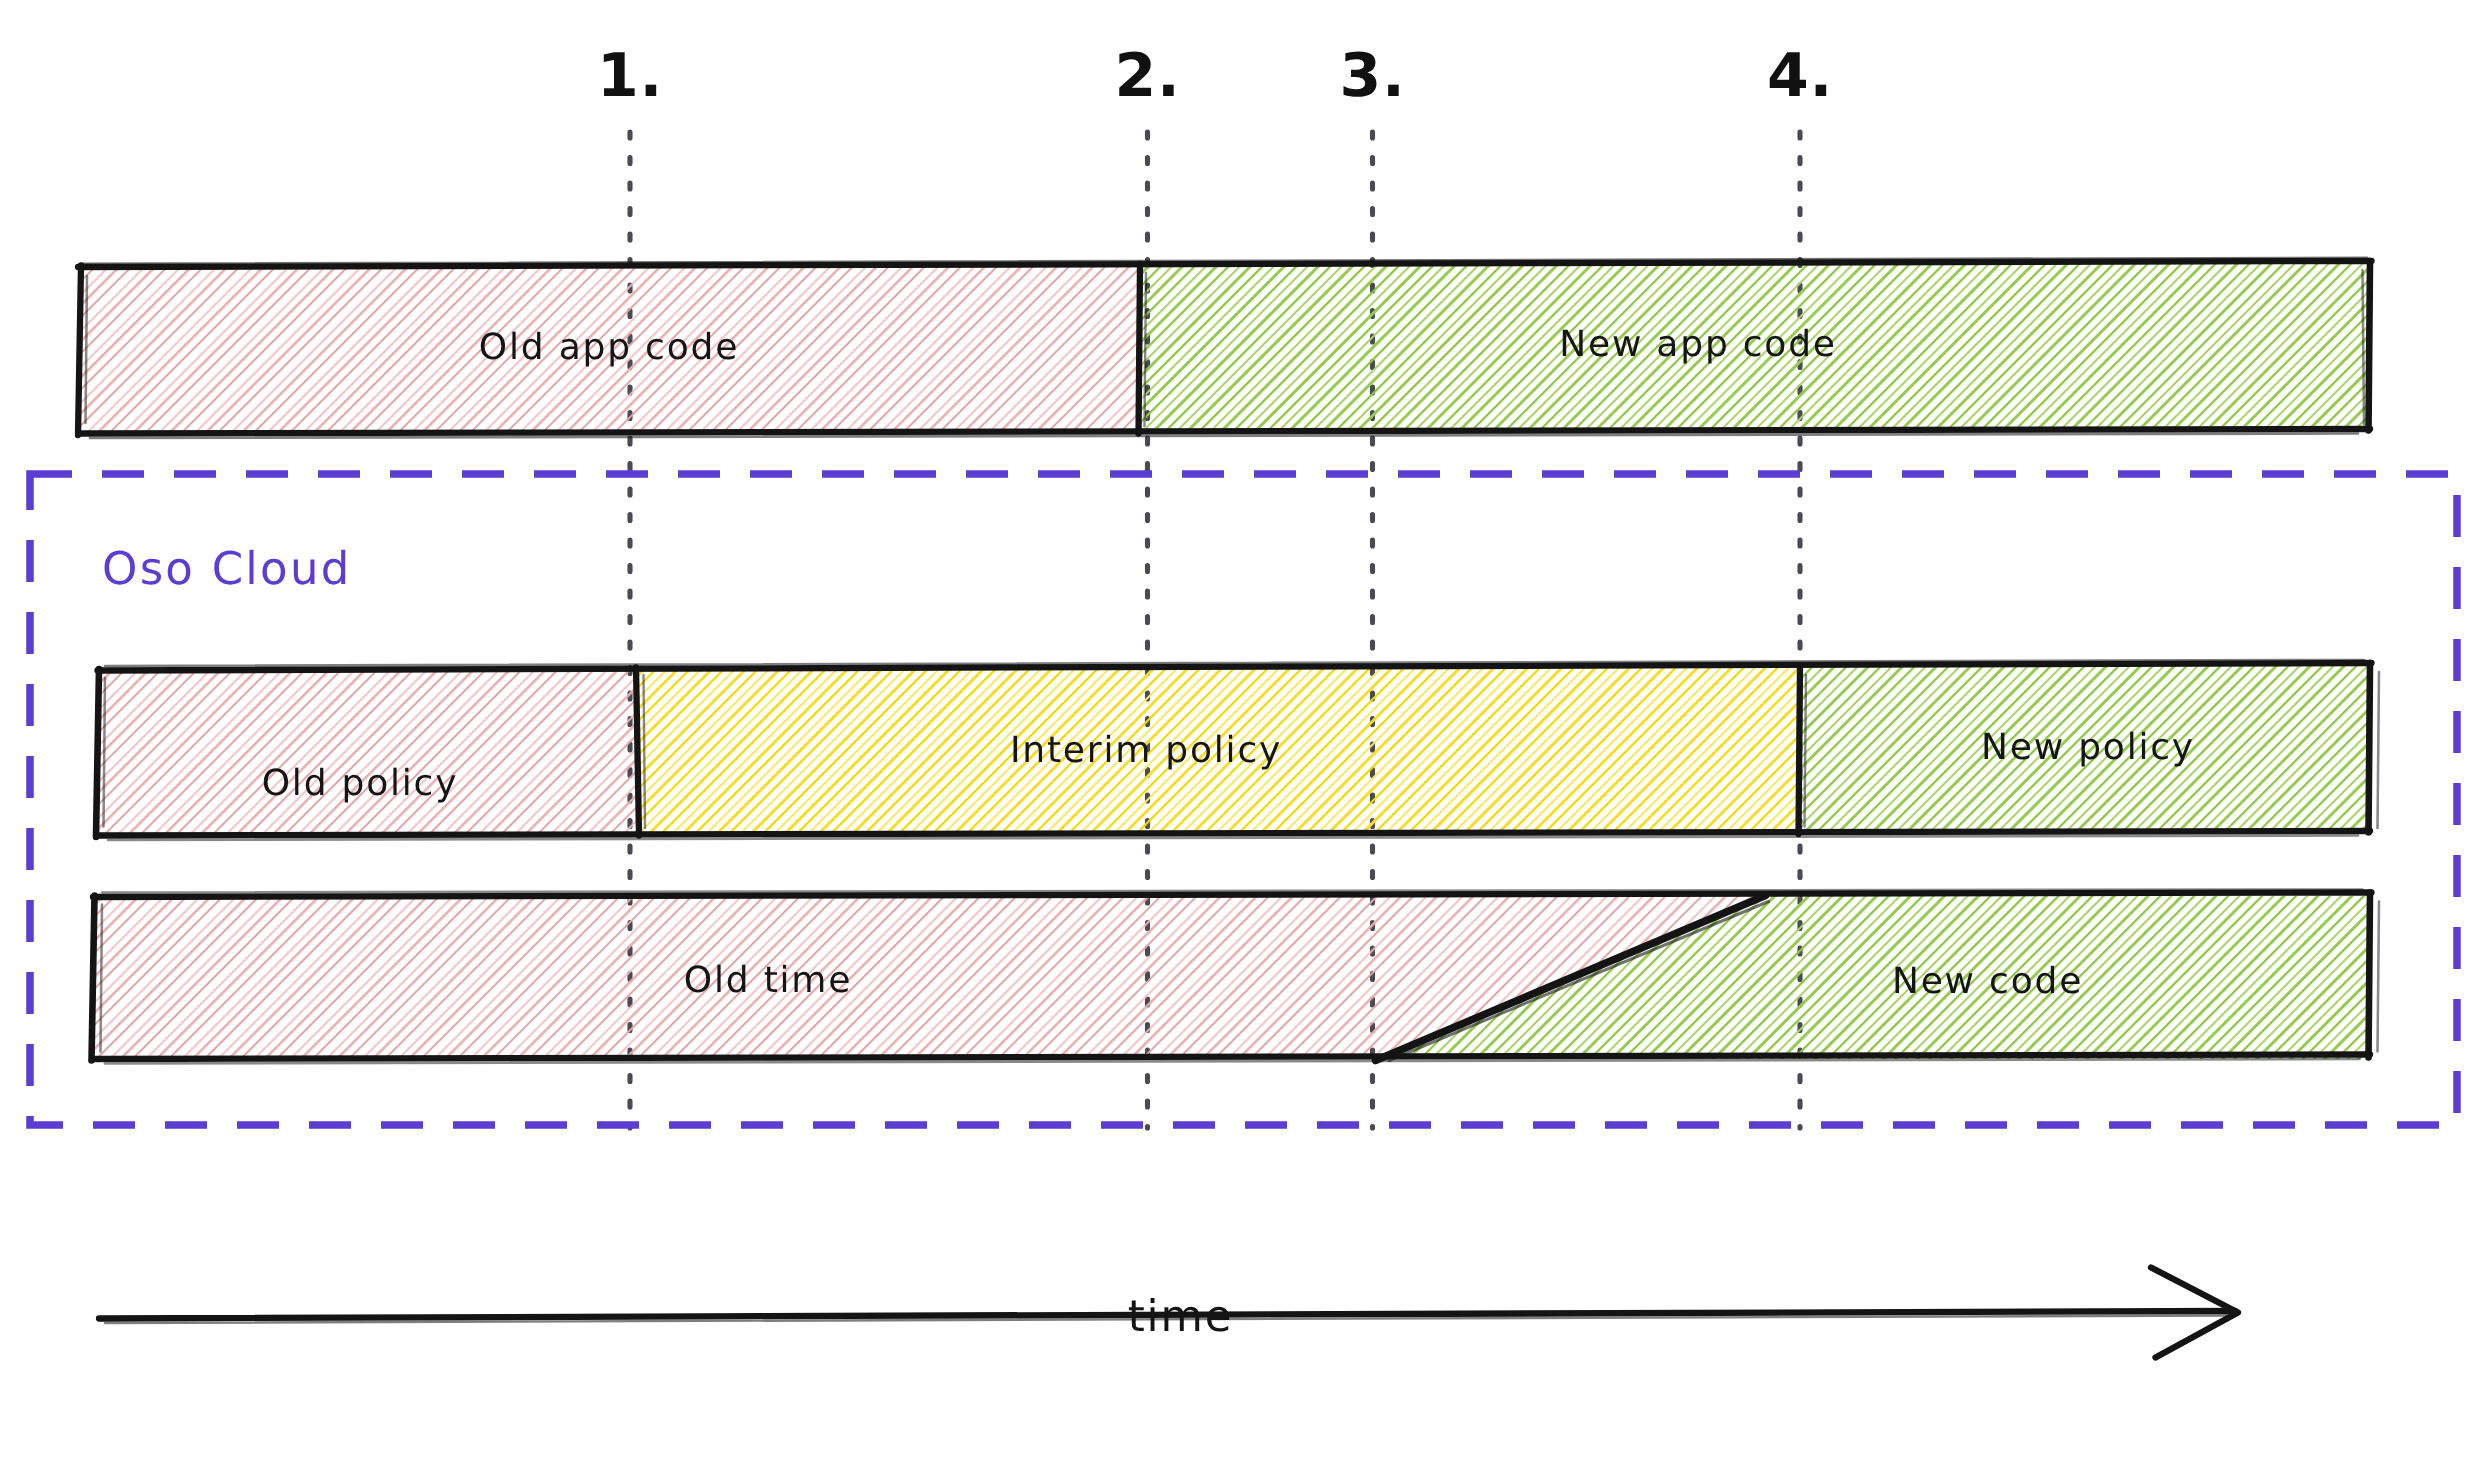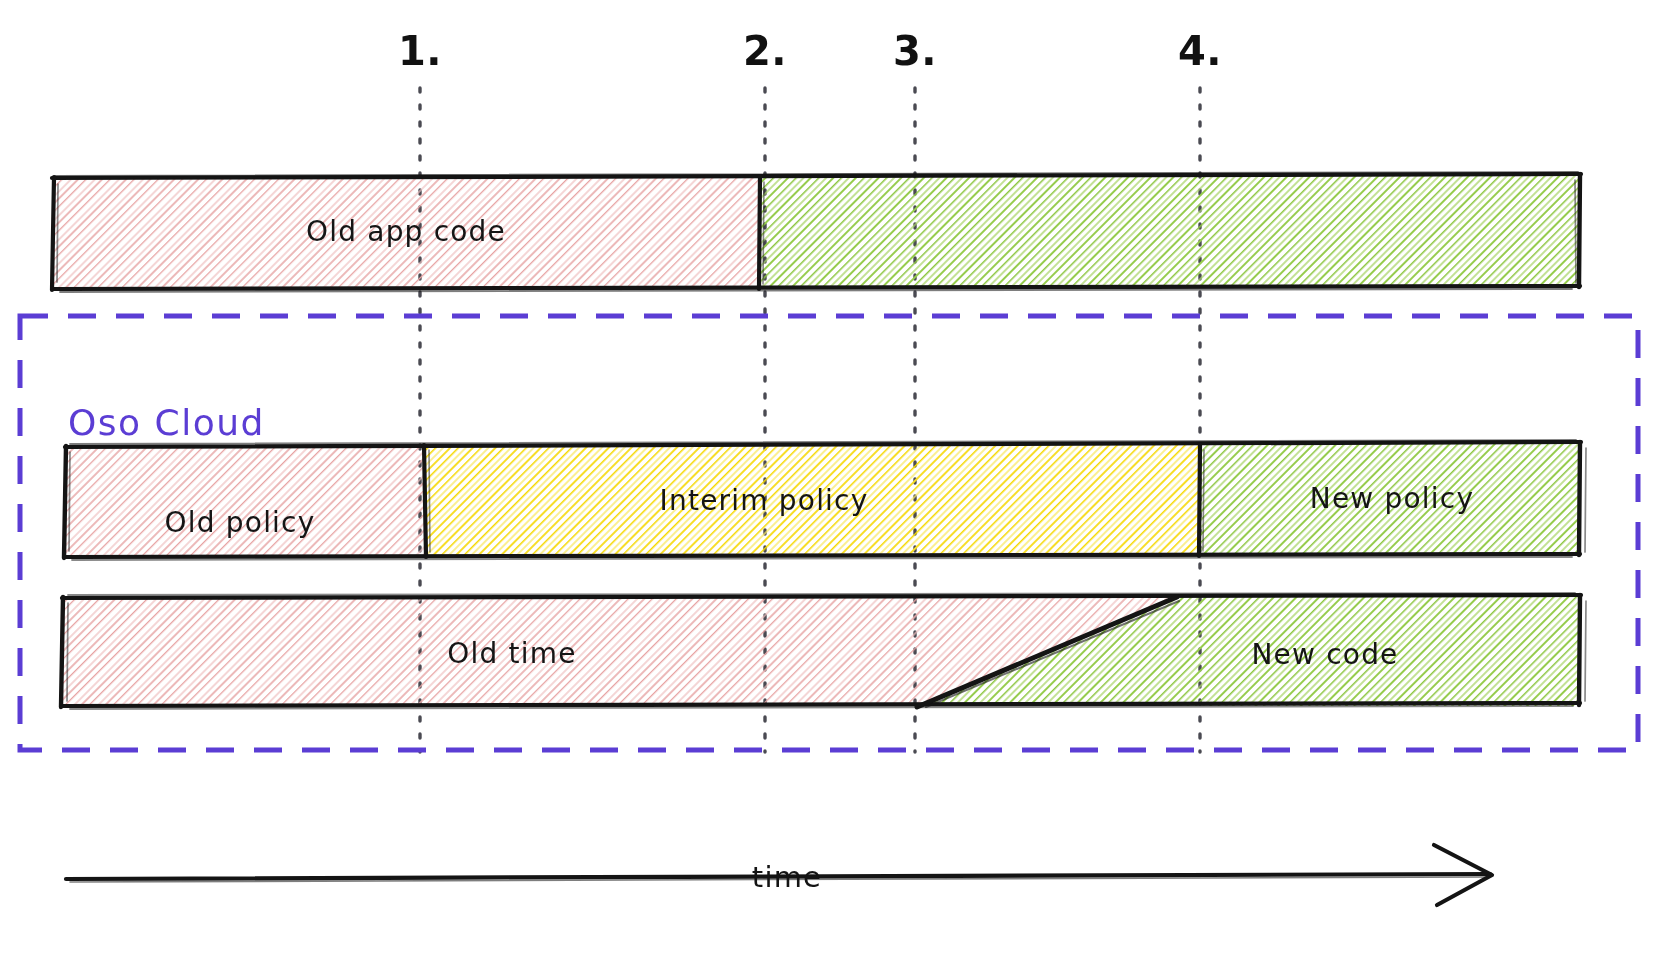--- a/index.html
+++ b/index.html
@@ -27,35 +27,34 @@
     font-size: 40px;
     font-weight: 700;
     color: #111111;
     transform: translateX(-50%);
     white-space: nowrap;
     letter-spacing: 0.5px;
   }
   .bar-label {
     position: absolute;
     font-family: "DejaVu Sans", sans-serif;
-    font-size: 28px;
+    font-size: 24px;
     font-weight: 400;
     color: #151515;
     transform: translate(-50%, -50%);
     white-space: nowrap;
     letter-spacing: 1.2px;
   }
   .cloud-label {
     position: absolute;
     font-family: "DejaVu Sans", sans-serif;
-    font-size: 36px;
+    font-size: 30px;
     font-weight: 400;
     letter-spacing: 1.5px;
     white-space: nowrap;
-    margin-top: 40px;
   }
   .time-label {
     position: absolute;
     font-family: "DejaVu Sans", sans-serif;
     font-size: 29px;
     color: #141414;
     transform: translateX(-50%);
     letter-spacing: 1.2px;
     white-space: nowrap;
   }
@@ -169,20 +168,21 @@
       <path d="M 1434 845 L 1492 875 L 1437 905" stroke="#141414" stroke-width="4.2" fill="none" stroke-linecap="round" stroke-linejoin="round"></path>
     </g>
   </svg>
 
   <div class="marker-label" style="left:420px; top:28px;">1.</div>
   <div class="marker-label" style="left:765px; top:28px;">2.</div>
   <div class="marker-label" style="left:915px; top:28px;">3.</div>
   <div class="marker-label" style="left:1200px; top:28px;">4.</div>
 
   <div class="bar-label" style="left:406px; top:231px;">Old app code</div>
+  <div class="bar-label" style="left:1132px; top:229px;">New app code</div>
 
   <div class="cloud-label" style="left:68px; top:362px; color:#5b3dd4;">Oso Cloud</div>
 
   <div class="bar-label" style="left:240px; top:522px;">Old policy</div>
   <div class="bar-label" style="left:764px; top:500px;">Interim policy</div>
   <div class="bar-label" style="left:1392px; top:498px;">New policy</div>
 
   <div class="bar-label" style="left:512px; top:653px;">Old time</div>
   <div class="bar-label" style="left:1325px; top:654px;">New code</div>
 

